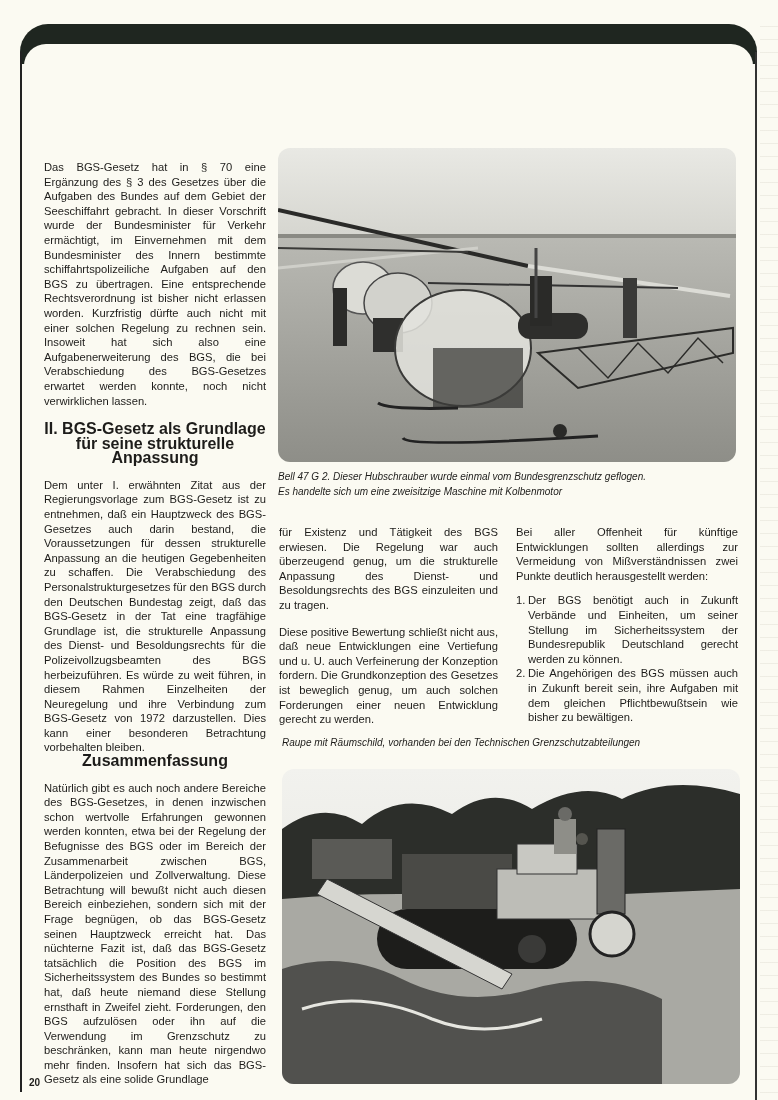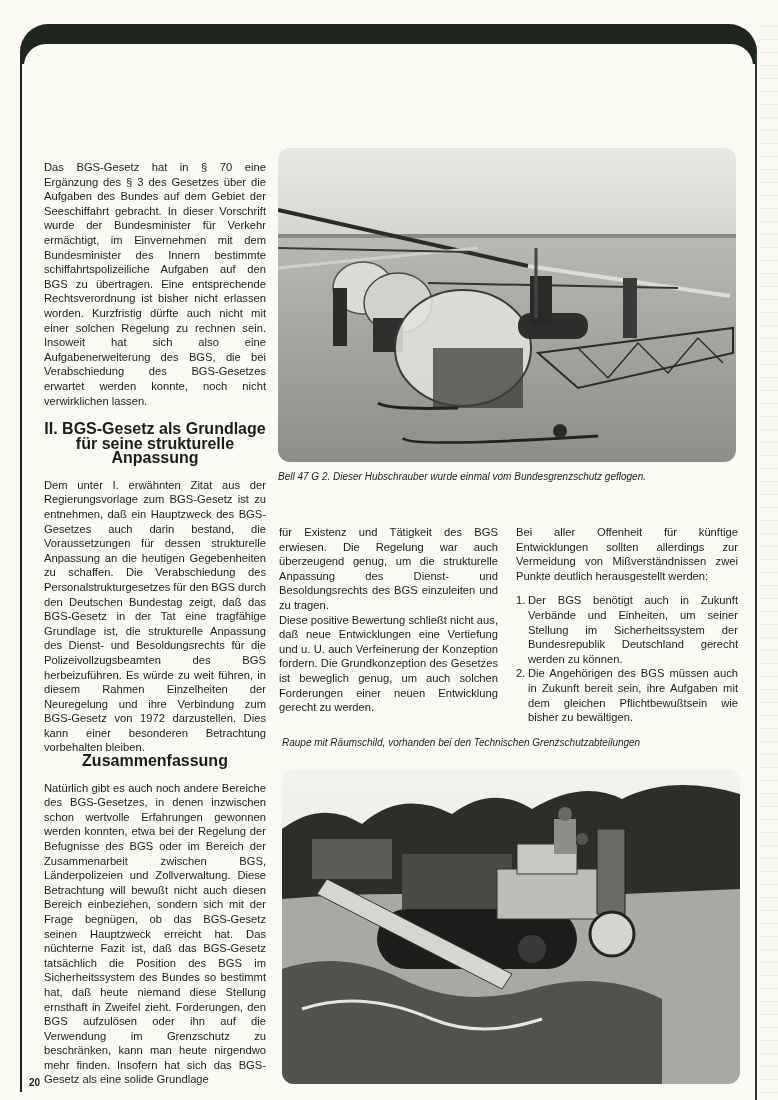--- a/index.html
+++ b/index.html
@@ -105,25 +105,26 @@
     <line x1="258" y1="100" x2="258" y2="170" stroke="#444" stroke-width="3"></line>
 
     <path d="M100 255 Q110 262 180 260" fill="none" stroke="#222" stroke-width="3"></path>
     <path d="M125 290 Q130 300 320 288" fill="none" stroke="#222" stroke-width="3"></path>
     <circle cx="282" cy="283" r="7" fill="#2a2a28"></circle>
   </svg>
 </div>
 
 <div class="italic-cap" style="left:278px; top:469px; width:470px;">
   <div>Bell 47 G 2. Dieser Hubschrauber wurde einmal vom Bundesgrenzschutz geflogen.</div>
+  <div>Es handelte sich um eine zweisitzige Maschine mit Kolbenmotor</div>
 </div>
 
 <div class="col" style="left:279px; top:525px; width:219px;">
   <p>für Existenz und Tätigkeit des BGS erwiesen. Die Regelung war auch überzeugend genug, um die strukturelle Anpassung des Dienst- und Besoldungsrechts des BGS einzuleiten und zu tragen.</p>
-  <p style="">Diese positive Bewertung schließt nicht aus, daß neue Entwicklungen eine Vertiefung und u. U. auch Verfeinerung der Konzeption fordern. Die Grundkonzeption des Gesetzes ist beweglich genug, um auch solchen Forderungen einer neuen Entwicklung gerecht zu werden.</p>
+  <p style="margin-top:12px;">Diese positive Bewertung schließt nicht aus, daß neue Entwicklungen eine Vertiefung und u. U. auch Verfeinerung der Konzeption fordern. Die Grundkonzeption des Gesetzes ist beweglich genug, um auch solchen Forderungen einer neuen Entwicklung gerecht zu werden.</p>
 </div>
 
 <div class="col" style="left:516px; top:525px; width:222px;">
   <p>Bei aller Offenheit für künftige Entwicklungen sollten allerdings zur Vermeidung von Mißverständnissen zwei Punkte deutlich herausgestellt werden:</p>
   <ul class="list" style="margin-top:10px;">
     <li>
       <span class="num">1.</span>
       <span>Der BGS benötigt auch in Zukunft Verbände und Einheiten, um seiner Stellung im Sicherheitssystem der Bundesrepublik Deutschland gerecht werden zu können.</span>
     </li>
     <li>

